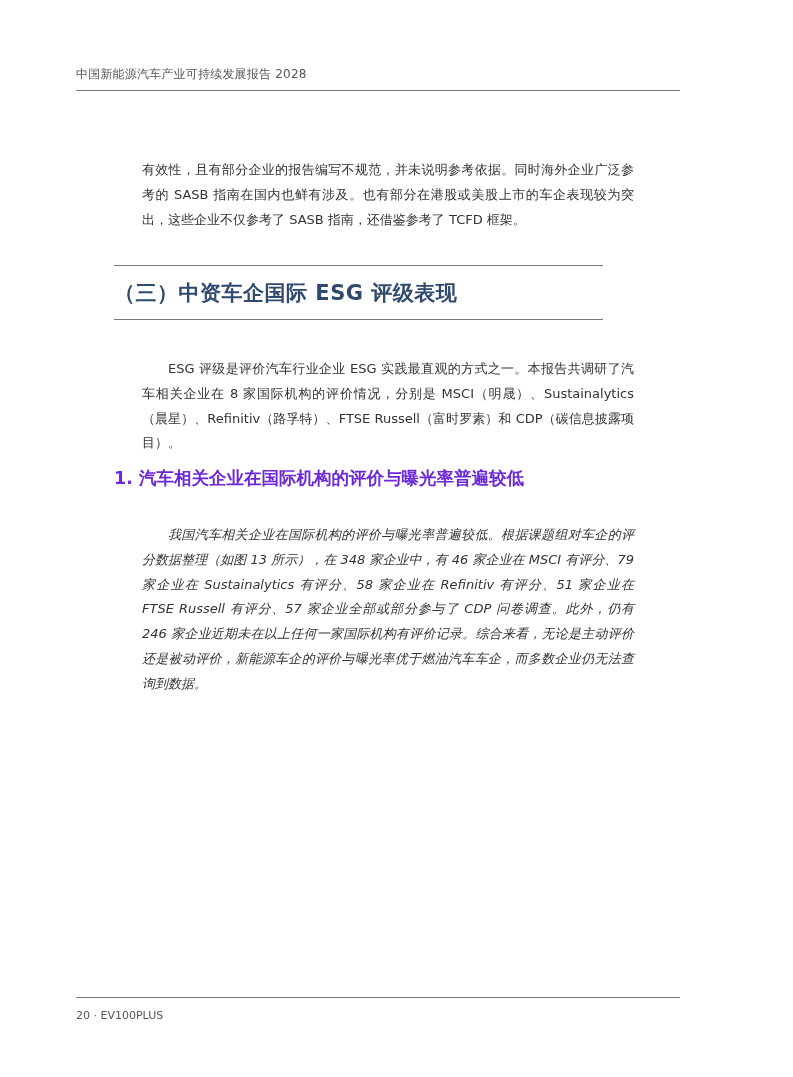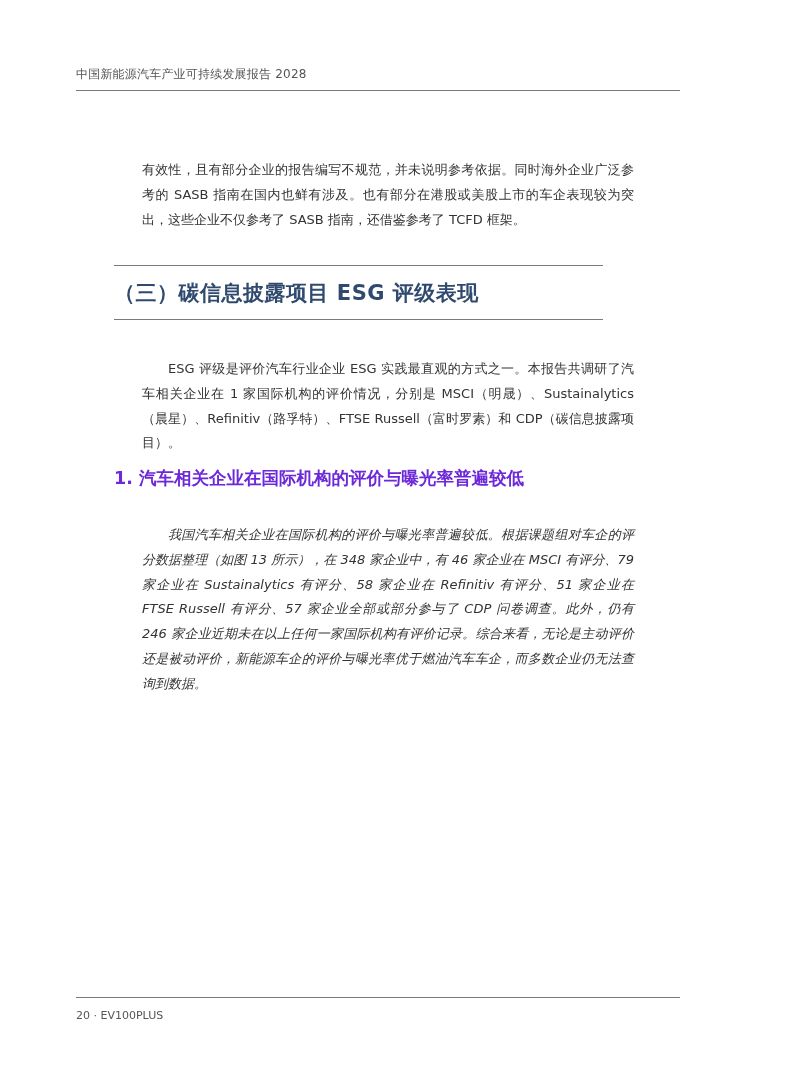--- a/index.html
+++ b/index.html
@@ -42,23 +42,23 @@
   </style>
 </head>
 <body>
 
 <div class="running-header">中国新能源汽车产业可持续发展报告 2028</div>
 <div class="rule top"></div>
 
 <p class="body-text" style="top:142px;">有效性，且有部分企业的报告编写不规范，并未说明参考依据。同时海外企业广泛参考的 SASB 指南在国内也鲜有涉及。也有部分在港股或美股上市的车企表现较为突出，这些企业不仅参考了 SASB 指南，还借鉴参考了 TCFD 框架。</p>
 
 <div class="rule sec-top"></div>
-<h2 class="section-title">（三）碳信息披露项目 ESG 评级表现</h2>
+<h2 class="section-title">（三）中资车企国际 ESG 评级表现</h2>
 <div class="rule sec-bot"></div>
 
-<p class="body-text indent" style="top:341px;">ESG 评级是评价汽车行业企业 ESG 实践最直观的方式之一。本报告共调研了汽车相关企业在 1 家国际机构的评价情况，分别是 MSCI（明晟）、Sustainalytics（晨星）、Refinitiv（路孚特）、FTSE Russell（富时罗素）和 CDP（碳信息披露项目）。</p>
+<p class="body-text indent" style="top:341px;">ESG 评级是评价汽车行业企业 ESG 实践最直观的方式之一。本报告共调研了汽车相关企业在 8 家国际机构的评价情况，分别是 MSCI（明晟）、Sustainalytics（晨星）、Refinitiv（路孚特）、FTSE Russell（富时罗素）和 CDP（碳信息披露项目）。</p>
 
 <h3 class="sub-title">1. 汽车相关企业在国际机构的评价与曝光率普遍较低</h3>
 
 <p class="body-text indent" style="top:507px;font-style:italic;">我国汽车相关企业在国际机构的评价与曝光率普遍较低。根据课题组对车企的评分数据整理（如图 13 所示），在 348 家企业中，有 46 家企业在 MSCI 有评分、79 家企业在 Sustainalytics 有评分、58 家企业在 Refinitiv 有评分、51 家企业在 FTSE Russell 有评分、57 家企业全部或部分参与了 CDP 问卷调查。此外，仍有 246 家企业近期未在以上任何一家国际机构有评价记录。综合来看，无论是主动评价还是被动评价，新能源车企的评价与曝光率优于燃油汽车车企，而多数企业仍无法查询到数据。</p>
 
 <div class="rule bottom"></div>
 <div class="footer">20 · EV100PLUS</div>
 
 </body></html>

